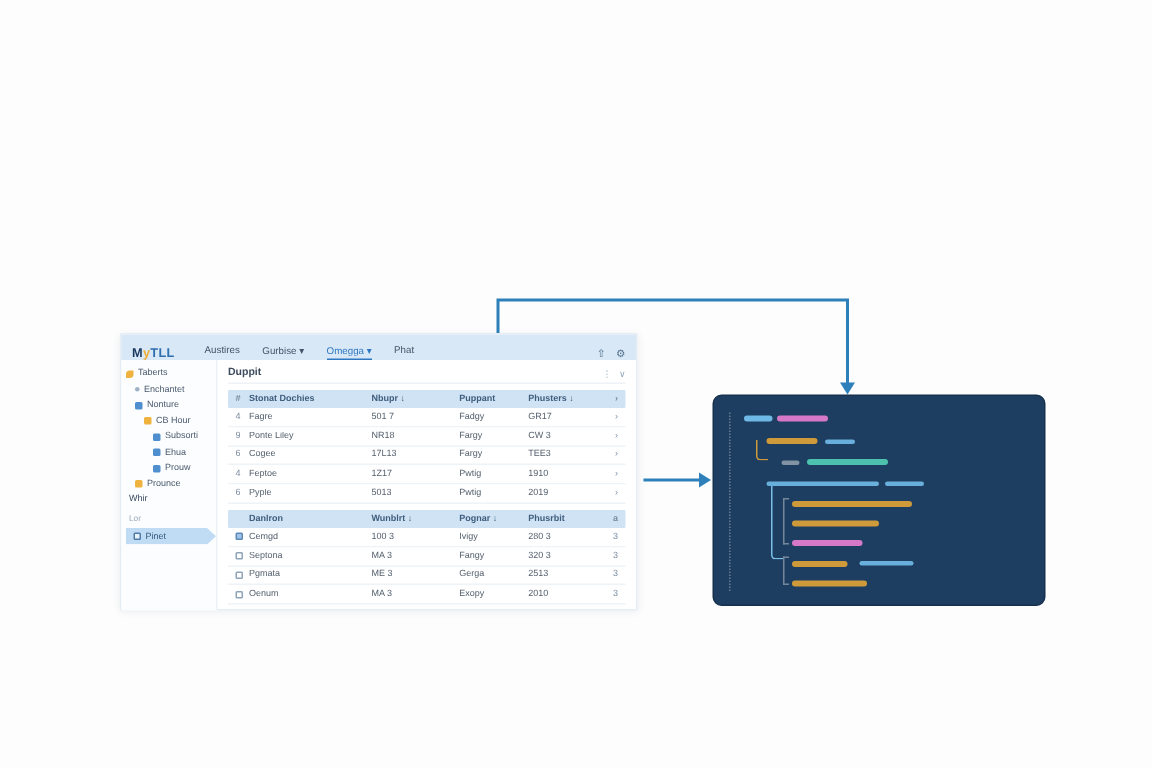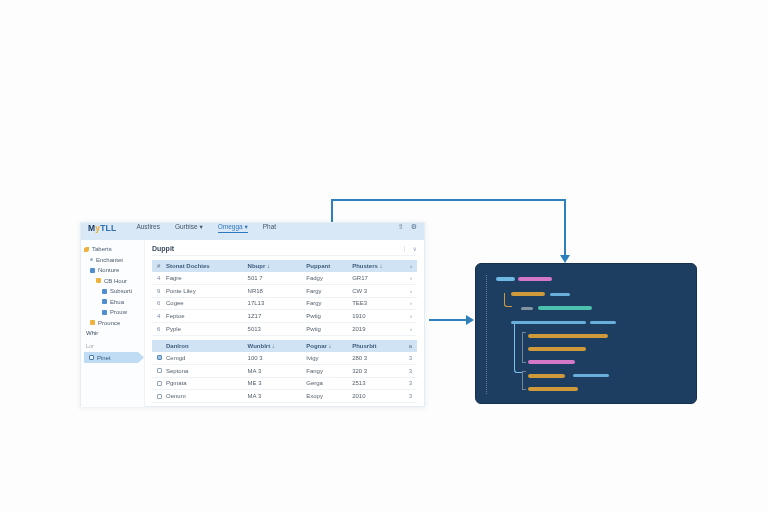--- a/index.html
+++ b/index.html
@@ -5,21 +5,21 @@
   * { margin:0; padding:0; box-sizing:border-box; }
   html,body { background:#ffffff; }
   body { font-family:"Liberation Sans", sans-serif; }
   .canvas { position:relative; width:768px; height:512px; background:#fdfdfd; overflow:hidden; }
   .arrows { position:absolute; left:0; top:0; width:768px; height:512px; pointer-events:none; }
 
   
   .window { position:absolute; left:80px; top:222px; width:345px; height:185px;
             background:#fff; border:1px solid #e6ecf3; box-shadow:0 1px 5px rgba(40,70,110,.10);
             font-size:6.5px; color:#4a5a6e; }
-  .navbar { height:17px; background:#d9e8f6; display:flex; align-items:flex-start; padding:0 7px; }
+  .navbar { height:17px; background:#d9e8f6; display:flex; align-items:flex-end; padding:0 7px; }
   .logo { font-size:8.5px; font-weight:bold; letter-spacing:.2px; white-space:nowrap; }
   .logo .l-navy { color:#16365c; } .logo .l-gold { color:#f0ad2d; } .logo .l-blue { color:#2e6fb0; }
   .main-nav { display:flex; gap:15px; margin-left:20px; font-size:6.5px; color:#44546a; }
   .nav-item { cursor:default; white-space:nowrap; }
   .nav-item.active { color:#2e78c2; border-bottom:1.5px solid #2e78c2; padding-bottom:1px; }
   .nav-icons { margin-left:auto; display:flex; gap:7px; color:#54738f; font-size:7px; }
   .nav-icons span { line-height:1; }
 
   .window-body { display:flex; height:167px; }
   .sidebar { width:64px; background:#fcfdfe; border-right:1px solid #eef2f7; padding:4px 2px 0 3px;

